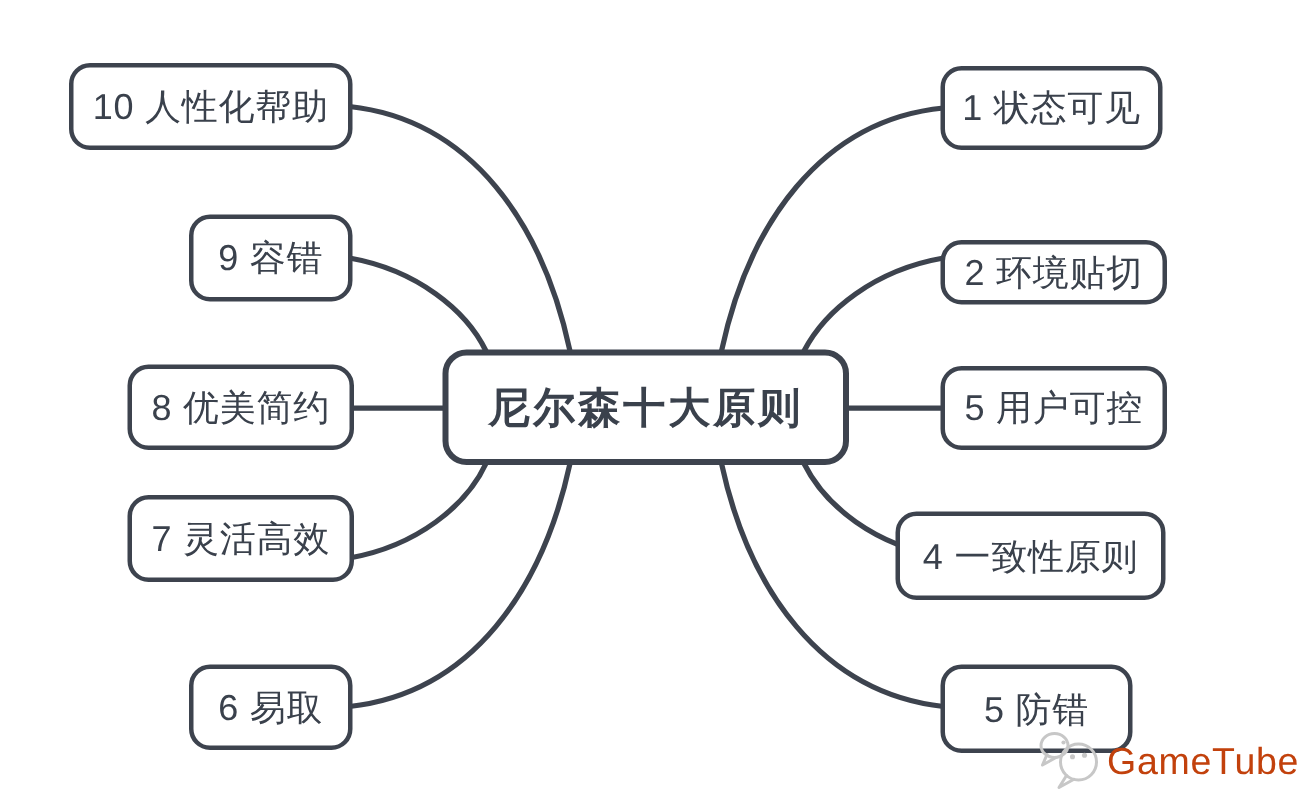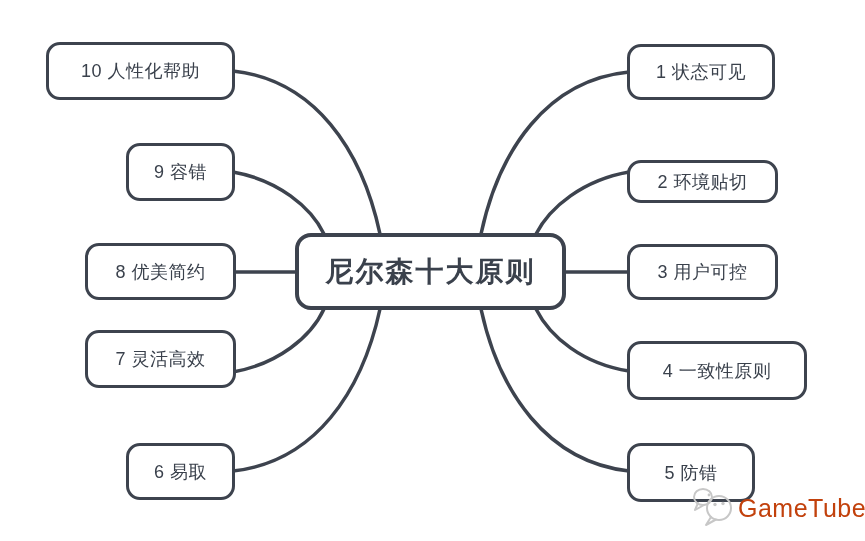--- a/index.html
+++ b/index.html
@@ -20,21 +20,21 @@
   .node {
     position: absolute;
     box-sizing: border-box;
     background: #ffffff;
     border: 3.5px solid #3d434e;
     border-radius: 14px;
     display: flex;
     align-items: center;
     justify-content: center;
     color: #3a414c;
-    font-size: 18px;
+    font-size: 24px;
     font-weight: 500;
     letter-spacing: 0.5px;
     white-space: nowrap;
     z-index: 2;
   }
   .node.center {
     border-radius: 16px;
     border-width: 4px;
     font-size: 28px;
     font-weight: bold;
@@ -43,21 +43,21 @@
   
   .n10 { left: 46px;  top: 42px;  width: 189px; height: 58px; }
   .n9  { left: 126px; top: 143px; width: 109px; height: 58px; }
   .n8  { left: 85px;  top: 243px; width: 151px; height: 57px; }
   .n7  { left: 85px;  top: 330px; width: 151px; height: 58px; }
   .n6  { left: 126px; top: 443px; width: 109px; height: 57px; }
   .c   { left: 295px; top: 233px; width: 271px; height: 77px; }
   .n1  { left: 627px; top: 44px;  width: 148px; height: 56px; }
   .n2  { left: 627px; top: 160px; width: 151px; height: 43px; }
   .n3  { left: 627px; top: 244px; width: 151px; height: 56px; }
-  .n4  { left: 627px; top: 341px; width: 180px; height: 59px; }
+  .n4  { left: 597px; top: 341px; width: 180px; height: 59px; }
   .n5  { left: 627px; top: 443px; width: 128px; height: 59px; }
   .watermark {
     position: absolute;
     left: 692px;
     top: 486px;
     display: flex;
     align-items: center;
     gap: 4px;
     color: #c2410c;
     font-size: 25px;
@@ -87,21 +87,21 @@
   <div class="node center c">尼尔森十大原则</div>
 
   <div class="node n10">10 人性化帮助</div>
   <div class="node n9">9 容错</div>
   <div class="node n8">8 优美简约</div>
   <div class="node n7">7 灵活高效</div>
   <div class="node n6">6 易取</div>
 
   <div class="node n1">1 状态可见</div>
   <div class="node n2">2 环境贴切</div>
-  <div class="node n3">3 用户可控</div>
+  <div class="node n3">5 用户可控</div>
   <div class="node n4">4 一致性原则</div>
   <div class="node n5">5 防错</div>
 
   <div class="watermark">
     <svg class="wm-icon" width="42" height="44" viewBox="0 0 42 44" fill="none" stroke="#c7c7c7" stroke-width="2" stroke-linecap="round" stroke-linejoin="round">
       <ellipse cx="11" cy="11" rx="9" ry="8"></ellipse>
       <path d="M6 17 L3 24 L12 19"></path>
       <circle cx="17" cy="9" r="1.4" fill="#c7c7c7" stroke="none"></circle>
       <circle cx="27" cy="22" r="12"></circle>
       <path d="M19 31 L14 39 L24 33.5"></path>

